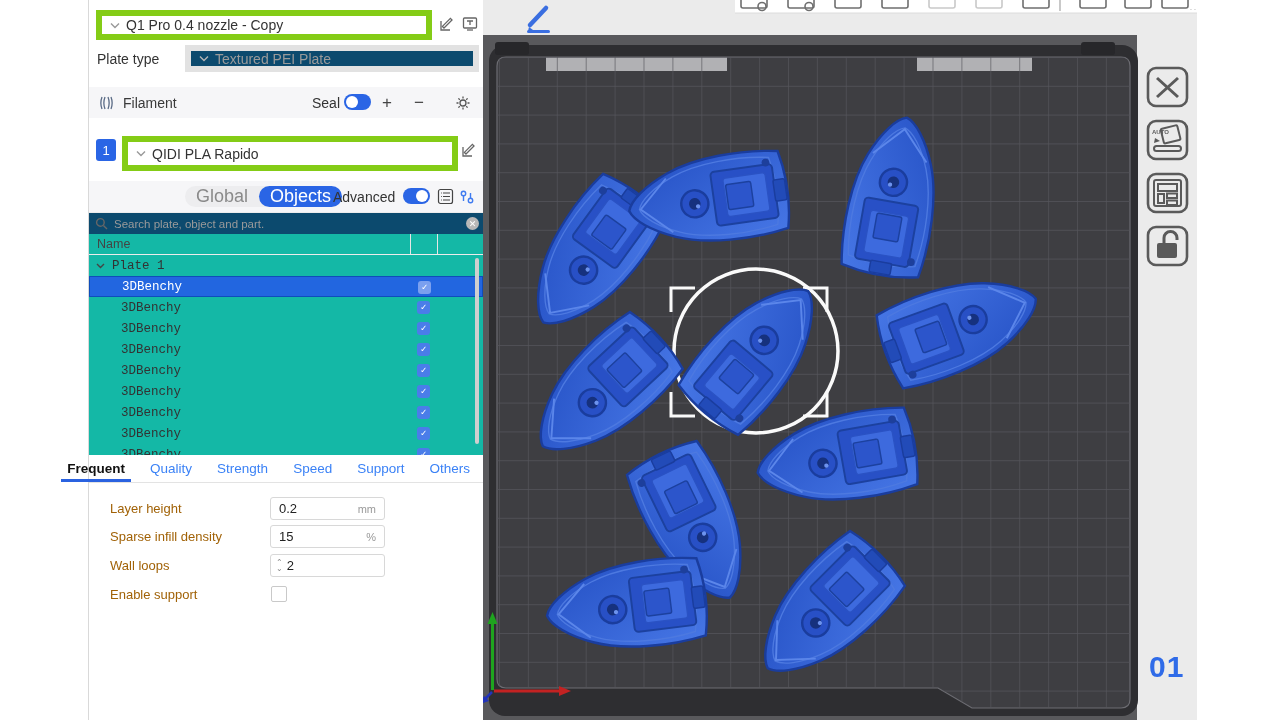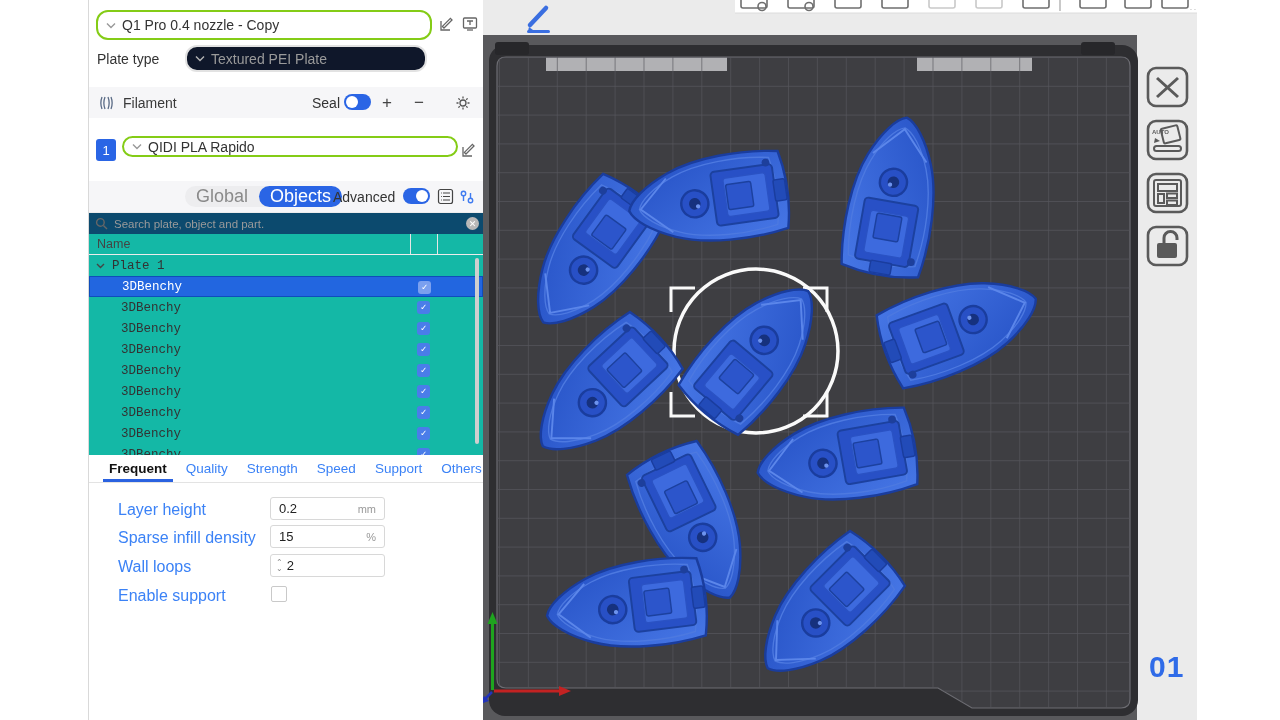--- a/index.html
+++ b/index.html
@@ -4,21 +4,21 @@
 <style>
   html,body{margin:0;padding:0;}
   body{width:1280px;height:720px;overflow:hidden;background:#ffffff;
        font-family:"Liberation Sans","DejaVu Sans",sans-serif;position:relative;
        -webkit-font-smoothing:antialiased;}
   .abs{position:absolute;}
   
   #left-blank{left:0;top:0;width:88px;height:720px;background:#fff;border-right:1px solid #d9d9d9;}
   
   #panel{left:89px;top:0;width:394px;height:720px;background:#fff;}
-  .selectbox{position:absolute;border:2px solid #84cc16;border-radius:12px;background:#fff;
+  .selectbox{position:absolute;border:6px solid #84cc16;border-radius:0;background:#fff;
              display:flex;align-items:center;gap:6px;padding:0 8px;box-sizing:border-box;
              font-size:14px;color:#333;}
   .selectbox .chev{flex:0 0 auto;display:flex;}
   .muted{color:#9a9a9a;}
   .icon-btn{position:absolute;display:flex;align-items:center;justify-content:center;cursor:pointer;}
   .sec-header{position:absolute;left:0;width:394px;height:31px;background:#f6f6f8;
               display:flex;align-items:center;font-size:14px;color:#333;}
   .sec-title{font-weight:700;color:#3a3a3a;}
   .toggle{position:absolute;border-radius:9px;background:#2a65e5;}
   .toggle .knob{position:absolute;top:2px;width:12px;height:12px;border-radius:50%;background:#fff;}
@@ -35,25 +35,25 @@
                font-size:12.5px;color:#444;display:flex;align-items:center;}
   .col-sep{position:absolute;top:0;height:20px;width:1px;background:#e6e6e6;}
   .tree-row{height:21px;display:flex;align-items:center;font-size:12.5px;color:#333;position:relative;font-family:Liberation Mono, monospace;}
   .tree-row.sel{background:#2266e0;color:#fff;border:1px solid #0f4dbb;box-sizing:border-box;}
   .cbx{position:absolute;left:328px;top:3.5px;width:13px;height:13px;border-radius:3px;background:#4a7de9;
        color:#fff;font-size:9.5px;font-weight:bold;display:flex;align-items:center;justify-content:center;}
   .tree-row.sel .cbx{background:#7ba0ef;}
   #list-scrollbar{left:475px;top:258px;width:4px;height:186px;background:#cfcfcf;border-radius:2px;}
   
   #tabbar{left:89px;top:458px;width:394px;height:25px;border-bottom:1px solid #e3e3e3;
-          display:flex;align-items:flex-end;gap:0;box-sizing:border-box;padding-left:14px;}
+          display:flex;align-items:flex-end;gap:6px;box-sizing:border-box;padding-left:14px;justify-content:flex-end;}
   .tab{font-size:13.5px;color:#3b82f6;padding:0 6px 6px 6px;margin-right:7px;white-space:nowrap;}
   .tab.sel{color:#111;font-weight:700;border-bottom:3px solid #2a62e0;padding-bottom:3px;}
   
-  .param-label{position:absolute;left:118px;font-size:16px;color:#3b82f6;}
+  .param-label{position:absolute;left:110px;font-size:13px;color:#a16207;}
   .param-box{position:absolute;left:270px;width:115px;height:23px;border:1px solid #d8d8d8;border-radius:3px;
              background:#fff;box-sizing:border-box;display:flex;align-items:center;font-size:13px;color:#222;}
   .param-box .val{margin-left:8px;}
   .param-box .unit{margin-left:auto;margin-right:8px;font-size:11px;color:#999;}
   .spin{display:flex;flex-direction:column;margin-left:5px;margin-right:4px;line-height:5px;}
   .spin span{font-size:8px;color:#888;height:6px;}
   .empty-cbx{position:absolute;left:271px;width:14px;height:14px;border:1px solid #c9c9c9;border-radius:2px;background:#fff;}
   svg text{font-family:"Liberation Sans","DejaVu Sans",sans-serif;}
 </style>
 </head>
@@ -79,21 +79,21 @@
   </div>
   <div class="icon-btn" style="left:372px;top:15px;width:18px;height:18px;">
     <svg width="16" height="16" viewBox="0 0 16 16" fill="none" stroke="#666" stroke-width="1.3">
       <rect x="1.5" y="2" width="13" height="10" rx="1"></rect>
         <path d="M5,5 h6 M8,5 v4"></path>
         <path d="M5,14 h6"></path>
     </svg>
   </div>
 
   <div class="abs" style="left:8px;top:51px;font-size:14px;color:#333;">Plate type</div>
-  <div class="selectbox" style="left:96px;top:45px;width:242px;height:27px;background:#0f172a;border-color:#e2e2e2;">
+  <div class="selectbox" style="left:96px;top:45px;width:294px;height:27px;background:#0c4a6e;border-color:#e2e2e2;">
     <span class="chev">
       <svg width="10" height="7">
           <polyline points="1,1.5 5,5.5 9,1.5" fill="none" stroke="#b5b5b5" stroke-width="1.4"></polyline>
         </svg>
     </span>
     <span class="muted">Textured PEI Plate</span>
   </div>
 
   <div class="sec-header" style="top:87px;">
     <span style="margin-left:9px;display:flex;">
@@ -113,21 +113,21 @@
     <span style="position:absolute;left:325px;font-size:17px;color:#444;">−</span>
     <span style="position:absolute;left:366px;display:flex;">
       <svg width="16" height="16" viewBox="0 0 16 16" fill="none" stroke="#555" stroke-width="1.3">
         <circle cx="8" cy="8" r="3"></circle>
           <path d="M8,1.5 v2 M8,12.5 v2 M1.5,8 h2 M12.5,8 h2 M3.4,3.4 l1.4,1.4 M11.2,11.2 l1.4,1.4 M12.6,3.4 l-1.4,1.4 M4.8,11.2 l-1.4,1.4"></path>
       </svg>
     </span>
   </div>
 
   <div class="abs" style="left:7px;top:139px;width:20px;height:22px;background:#2a65e5;border-radius:3px;color:#fff;font-size:13px;display:flex;align-items:center;justify-content:center;">1</div>
-  <div class="selectbox" style="left:33px;top:136px;width:336px;height:21px;">
+  <div class="selectbox" style="left:33px;top:136px;width:336px;height:35px;">
     <span class="chev">
       <svg width="10" height="7">
           <polyline points="1,1.5 5,5.5 9,1.5" fill="none" stroke="#999" stroke-width="1.4"></polyline>
         </svg>
     </span>
     <span>QIDI PLA Rapido</span>
   </div>
   <div class="icon-btn" style="left:371px;top:142px;width:18px;height:18px;">
     <svg width="16" height="16" viewBox="0 0 16 16" fill="none" stroke="#666" stroke-width="1.3">
       <path d="M2,4 v9 h9"></path>

